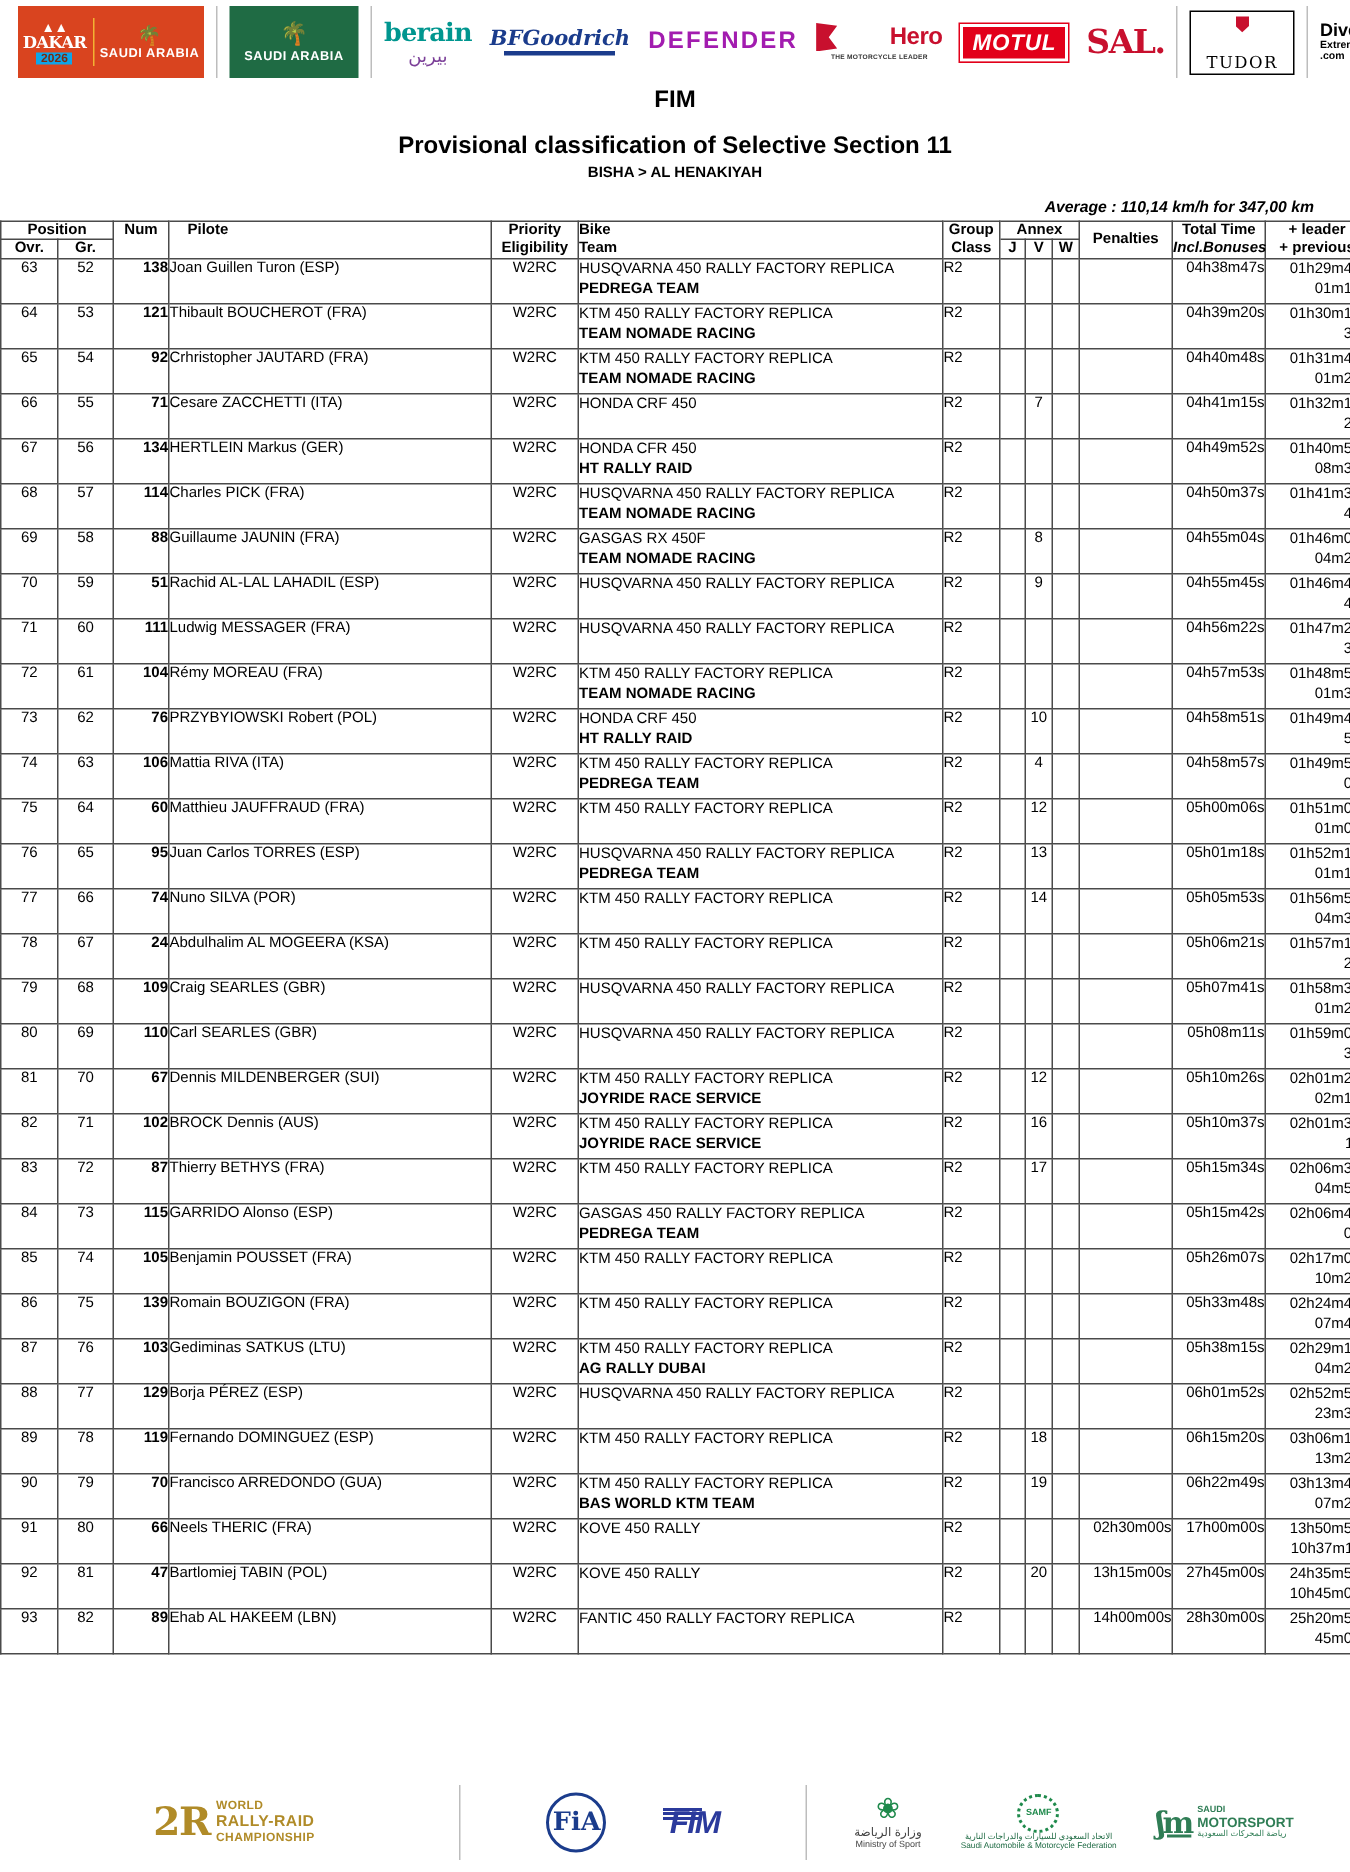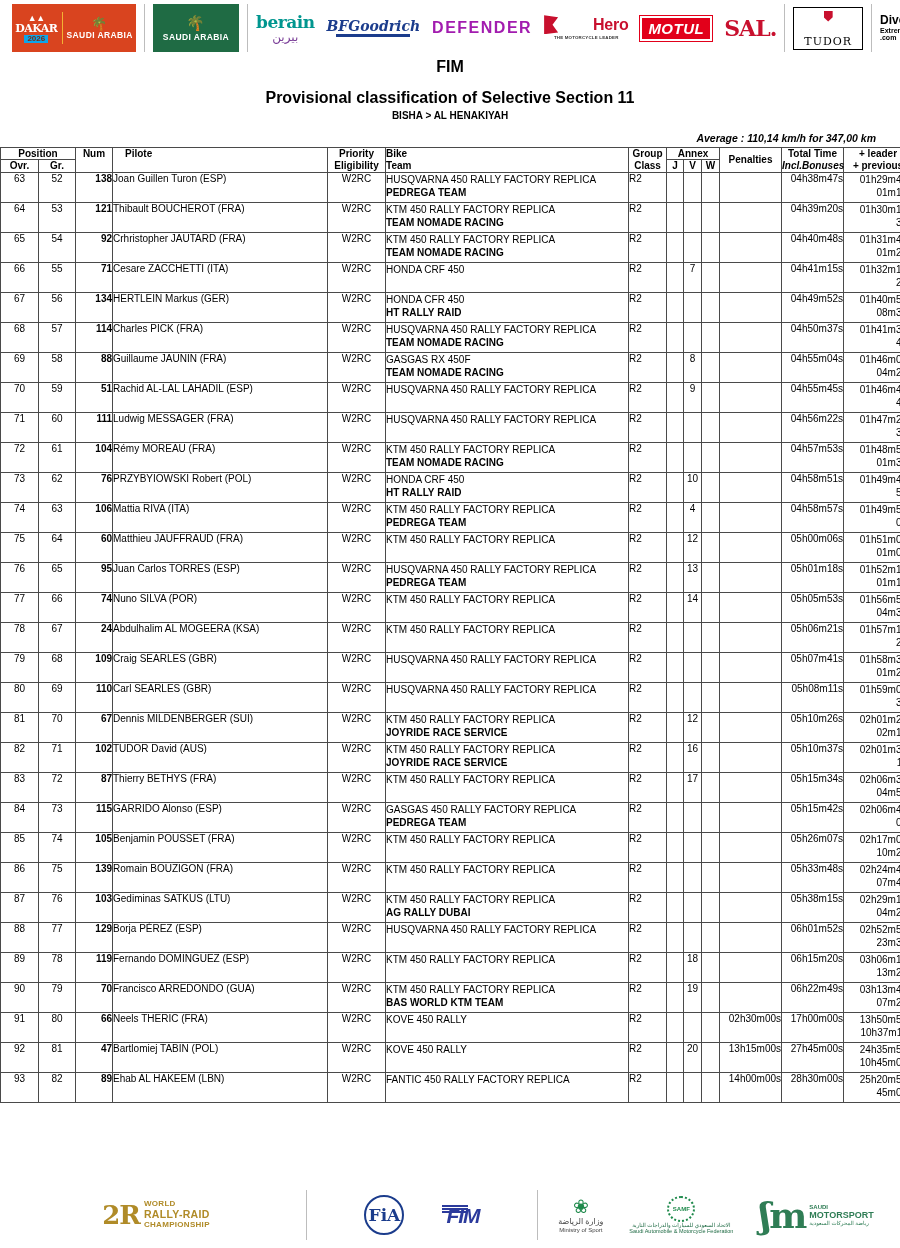--- a/index.html
+++ b/index.html
@@ -160,21 +160,21 @@
   .mos-ar { font-size: 8px; color: #444; }
   .mos-en { font-size: 6px; color: #444; }
 
   .logo-samf { display: flex; flex-direction: column; align-items: center; line-height: 1.1; }
   .samf-crest { width: 28px; height: 26px; border-radius: 50%; border: 2px dotted #1f8a4c;
     display:flex;align-items:center;justify-content:center; font-size: 6px; font-weight: bold; color: #1f8a4c; }
   .samf-ar { font-size: 5.5px; color: #1f6b44; }
   .samf-en { font-size: 5.5px; color: #1f6b44; }
 
   .logo-smf { display: flex; align-items: center; gap: 4px; }
-  .smf-mark { font-family: "DejaVu Serif", serif; font-weight: bold; font-size: 36px; color: #2f7d55; letter-spacing: -2px; }
+  .smf-mark { font-family: "DejaVu Serif", serif; font-weight: bold; font-size: 20px; color: #2f7d55; letter-spacing: -2px; text-decoration: underline; }
   .smf-txt { display: flex; flex-direction: column; line-height: 1.12; color: #2f7d55; }
   .smf-1 { font-size: 6px; font-weight: bold; }
   .smf-2 { font-size: 9px; font-weight: bold; }
   .smf-3 { font-size: 5.5px; }
 </style>
 </head>
 <body>
 
 <div id="page">
 
@@ -585,21 +585,21 @@
           <td class="c-ann">12</td>
           <td class="c-ann"></td>
           <td class="c-pen"></td>
           <td class="c-tot">05h10m26s</td>
           <td class="c-gap"><span>02h01m24s</span><span class="prev">02m15s</span></td>
         </tr>
         <tr>
           <td class="c-ovr">82</td>
           <td class="c-gr">71</td>
           <td class="c-num">102</td>
-          <td class="c-pilote">TUDOR David (AUS)</td>
+          <td class="c-pilote">BROCK Dennis (AUS)</td>
           <td class="c-prio">W2RC</td>
           <td class="c-bike"><span>KTM 450 RALLY FACTORY REPLICA</span><span class="team">JOYRIDE RACE SERVICE</span></td>
           <td class="c-grp">R2</td>
           <td class="c-ann"></td>
           <td class="c-ann">16</td>
           <td class="c-ann"></td>
           <td class="c-pen"></td>
           <td class="c-tot">05h10m37s</td>
           <td class="c-gap"><span>02h01m35s</span><span class="prev">11s</span></td>
         </tr>

